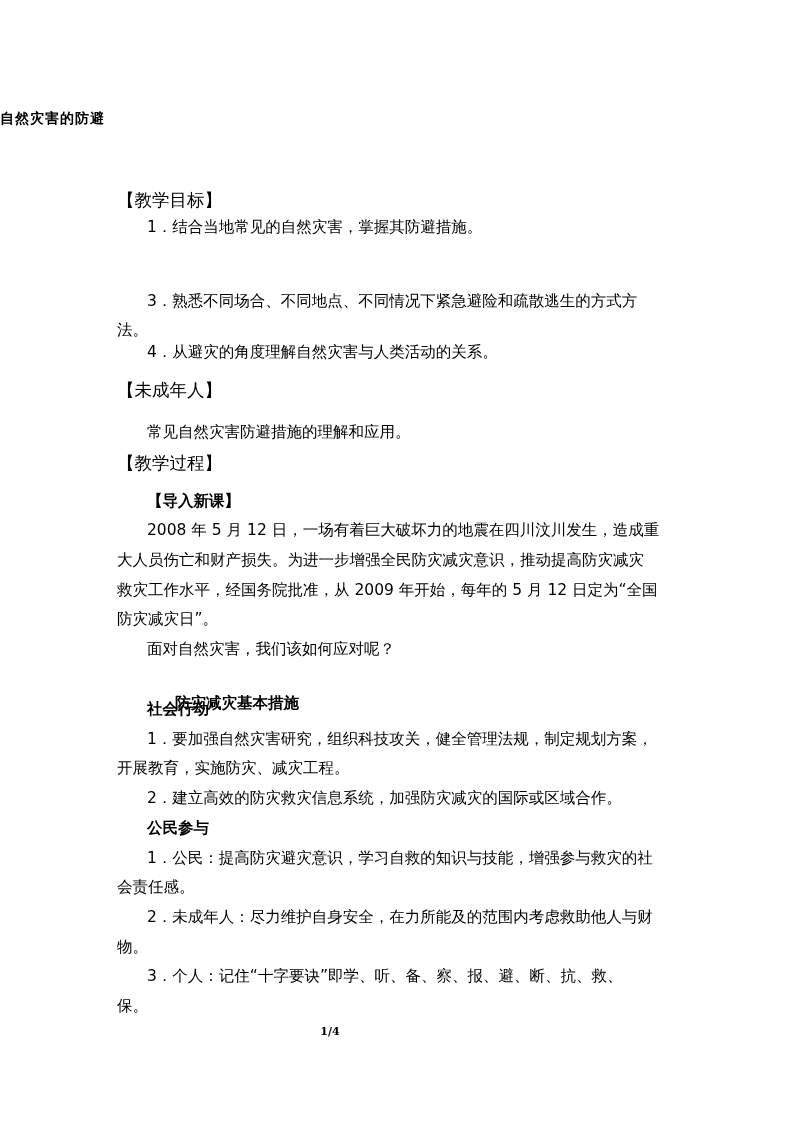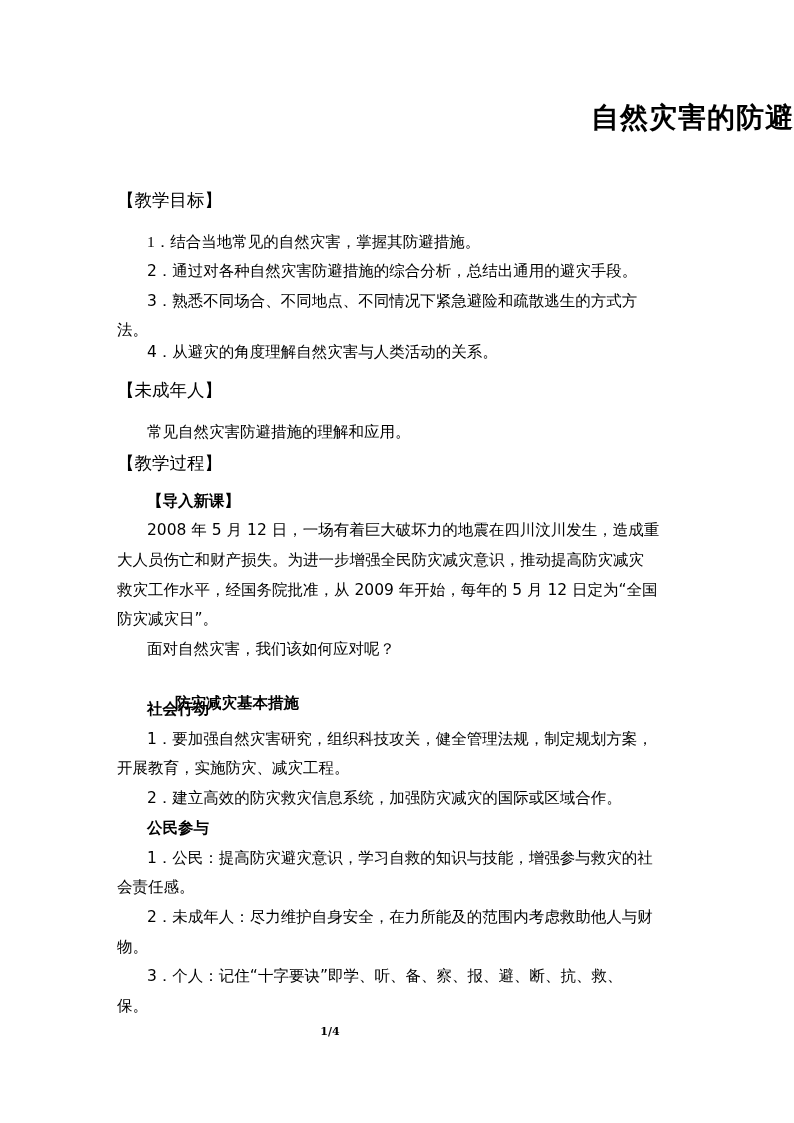--- a/index.html
+++ b/index.html
@@ -20,22 +20,22 @@
       left: 0; top: 0;
       width: 794px;
       height: 1123px;
       background: #ffffff;
     }
     .title {
       position: absolute;
       top: 103px;
       left: 0;
       width: 794px;
-      text-align: right;
-      font-size: 28px;
+      text-align: left;
+      font-size: 14px;
       font-weight: bold;
       letter-spacing: 1px;
       line-height: 30px;
     }
     .line {
       position: absolute;
       left: 117px;
       width: 560px;
       font-size: 15.5px;
       line-height: 24px;
@@ -64,22 +64,21 @@
     }
   </style>
 </head>
 <body>
 
 <div class="page">
 
   <div class="title">自然灾害的防避</div>
 
   <div class="line heading" style="top:188px;">【教学目标】</div>
-  <div class="line indent" style="top:230px;font-family:Liberation Serif, serif;">1．结合当地常见的自然灾害，掌握其防避措施。</div>
-  <div class="line indent" style="top:259px;">2．通过对各种自然灾害防避措施的综合分析，总结出通用的避灾手段。</div>
+  <div class="line indent" style="top:215px;">1．结合当地常见的自然灾害，掌握其防避措施。</div>
   <div class="line indent" style="top:289px;">3．熟悉不同场合、不同地点、不同情况下紧急避险和疏散逃生的方式方</div>
   <div class="line" style="top:318px;">法。</div>
   <div class="line indent" style="top:340px;">4．从避灾的角度理解自然灾害与人类活动的关系。</div>
 
   <div class="line heading" style="top:378px;">【未成年人】</div>
   <div class="line indent" style="top:420px;">常见自然灾害防避措施的理解和应用。</div>
 
   <div class="line heading" style="top:451px;">【教学过程】</div>
   <div class="line indent bold" style="top:489px;">【导入新课】</div>
   <div class="line indent" style="top:518px;">2008 年 5 月 12 日，一场有着巨大破坏力的地震在四川汶川发生，造成重</div>

